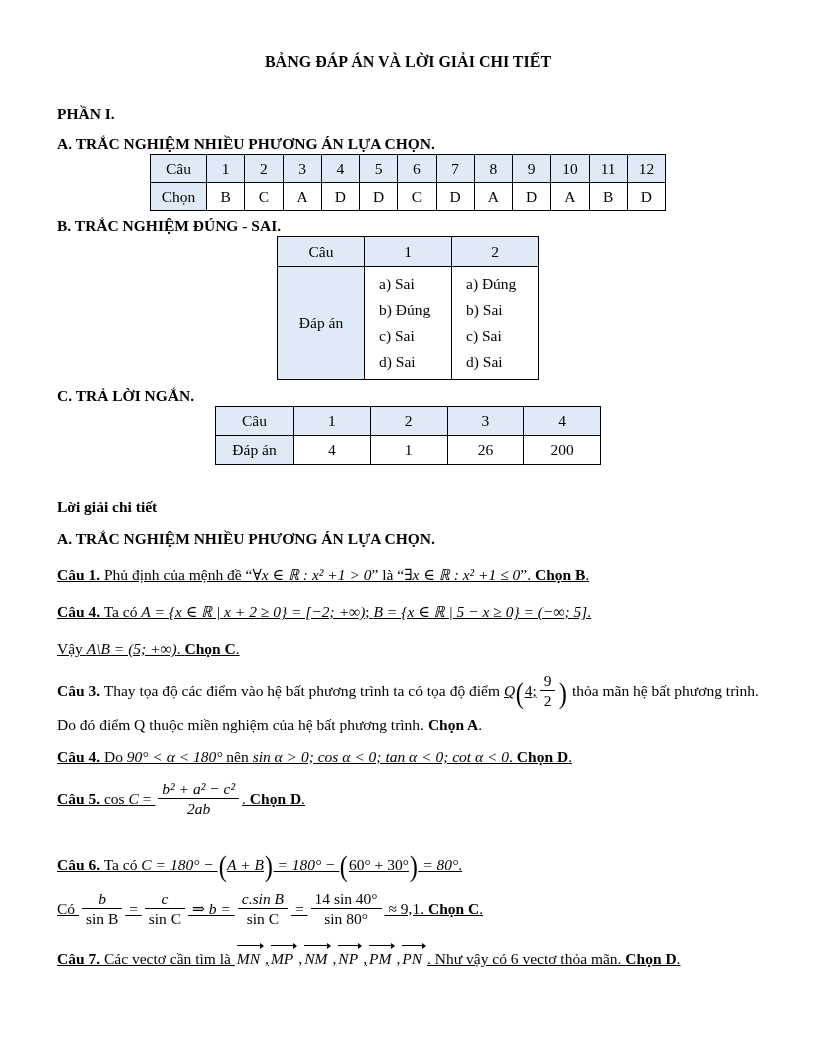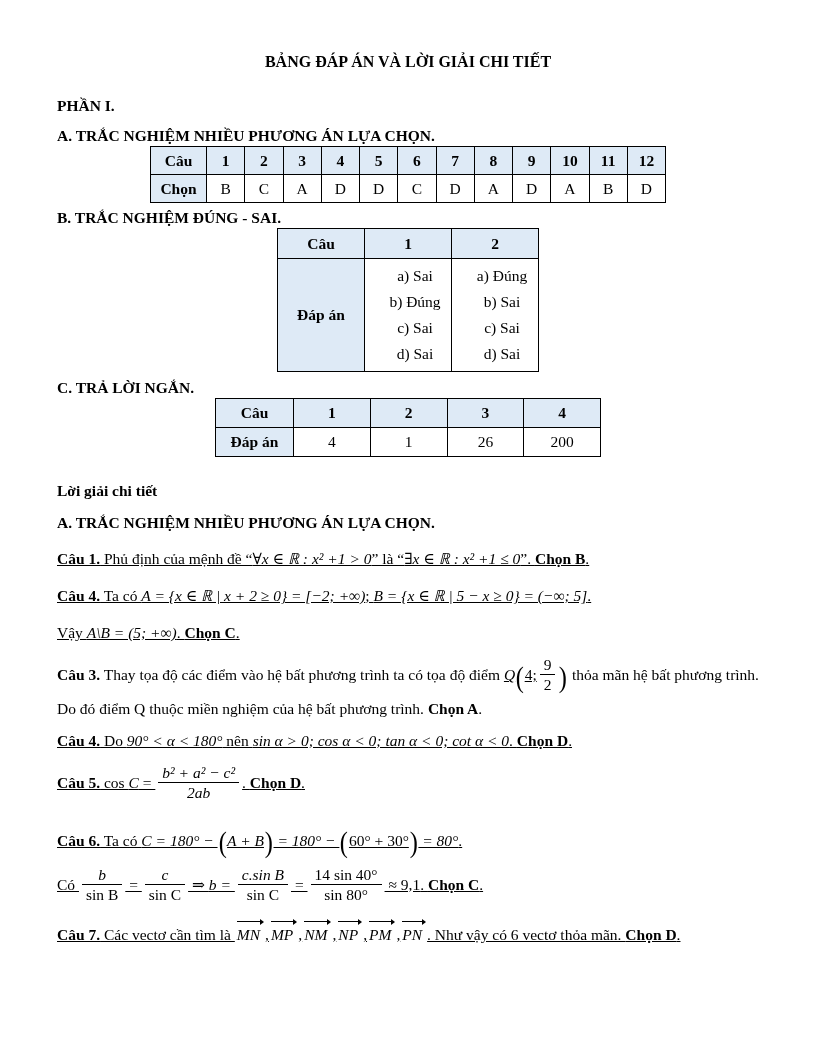--- a/index.html
+++ b/index.html
@@ -14,36 +14,36 @@
   .h { font-weight:bold; line-height:20px; }
   .p { line-height:1.55; }
   .nowrap { white-space:nowrap;text-decoration:underline; }
   .just { text-align:justify; }
   b { font-weight:bold; }
   .m { font-style:italic; }
   .rm { font-style:normal; }
 
   .mt5{margin-top:5px}.mt6{margin-top:6px}.mt8{margin-top:8px}.mt10{margin-top:10px}
   .mt12{margin-top:12px}.mt13{margin-top:13px}.mt14{margin-top:14px}.mt16{margin-top:12px}
-  .mt18{margin-top:24px}
+  .mt18{margin-top:32px}
 
   table.tbl { border-collapse:collapse; margin:0 auto; table-layout:fixed; }
   .tbl th, .tbl td { border:1px solid #000; text-align:center; vertical-align:middle; font-size:15.5px; }
-  .tbl th { background:#DEEAF6; font-weight:bold;margin-top:40px; }
+  .tbl th { background:#DEEAF6; font-weight:normal;margin-top:40px; }
   .tbl td { background:#fff; font-weight:normal; }
 
   .tA { width:516px; }
   .tA th, .tA td { height:28px; }
   .tA .c0 { width:56px; }
 
   .tB { width:261px; }
   .tB th, .tB td { width:87px; }
   .tB .hr th { height:30px; }
   .tB td.ans { text-align:left; padding:4px 0 4px 14px; }
-  .tB td.ans div { line-height:26px;text-align:center; }
+  .tB td.ans div { line-height:26px; }
 
   .tC { width:386px; }
   .tC th, .tC td { height:29px; }
   .tC .c0 { width:78px; }
 
   .frac { display:inline-flex; flex-direction:column; text-align:center; vertical-align:middle; margin:0 3px; position:relative; top:-2px; }
   .frac .num { display:block; border-bottom:1px solid #000; padding:0 4px; line-height:1.25; }
   .frac .den { display:block; padding:0 4px; line-height:1.25; }
 
   .bp { display:inline-block; font-size:185%; line-height:0; vertical-align:middle; transform:scaleX(0.85); font-weight:normal; }

